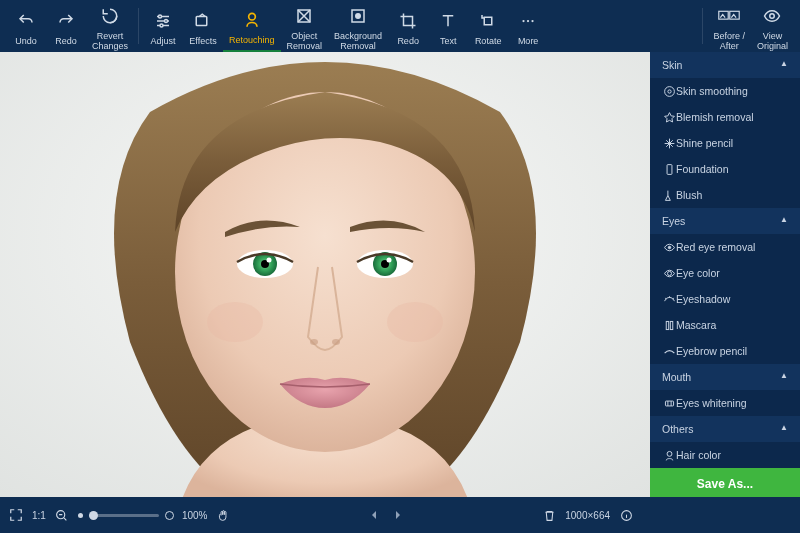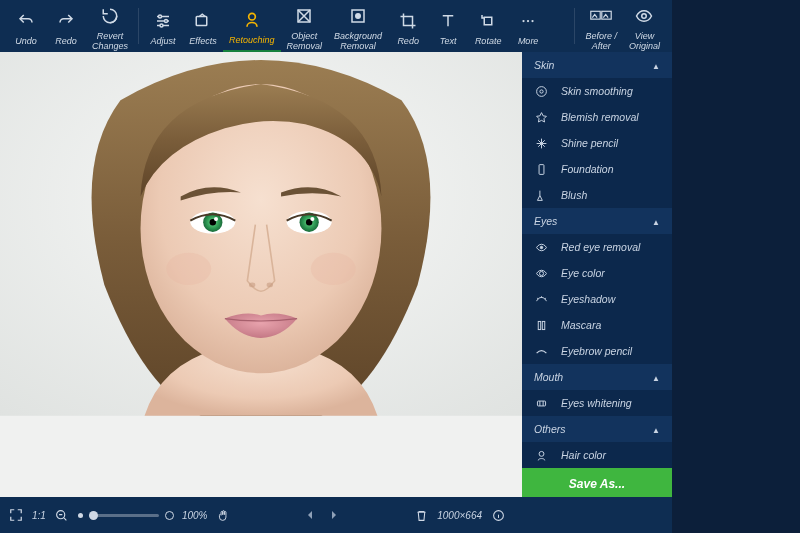--- a/index.html
+++ b/index.html
@@ -1,33 +1,33 @@
 <!DOCTYPE html>
 <html><head>
 <meta charset="utf-8">
 <style>
   * { box-sizing: border-box; margin: 0; padding: 0; }
   html, body { width: 800px; height: 533px; overflow: hidden; font-family: Arial, sans-serif; background: #0c1f3a; }
-  .app { display: flex; flex-direction: column; width: 672px; height: 533px; background: #0c1f3a; font-style: italic; }
+  .app { display: flex; flex-direction: column; width: 800px; height: 533px; background: #0c1f3a; }
   
   .toolbar { display: flex; align-items: flex-start; height: 52px; background: #0e2d52; color: #dfe6ef; padding: 0 6px; }
   .tool { display: flex; flex-direction: column; align-items: center; justify-content: center; padding: 4px 6px 0; height: 52px; cursor: pointer; font-size: 9px; color: #d0dae6; min-width: 40px; text-align: center; line-height: 10px; }
   .tool.active { color: #f5b400; border-bottom: 2px solid #15803d; }
   .tool .icon { height: 22px; display: flex; align-items: center; justify-content: center; margin-bottom: 4px; }
   .sep { width: 1px; background: rgba(255,255,255,0.12); height: 36px; margin: 8px 4px 0; }
   .spacer { flex: 1; }
   
   .middle { flex: 1; display: flex; min-height: 0; }
   .canvas { flex: 1; background: #f0f1f0; position: relative; overflow: hidden; }
   .portrait { position: absolute; inset: 0; }
   
   .panel { width: 150px; background: #0c284c; color: #c9d4e3; display: flex; flex-direction: column; font-size: 10.5px; overflow-y: auto; }
-  .section-header { display: flex; align-items: flex-end; justify-content: space-between; background: #12335d; padding: 7px 12px; font-size: 10.5px; cursor: pointer; }
+  .section-header { display: flex; align-items: flex-start; justify-content: space-between; background: #12335d; padding: 7px 12px; font-size: 10.5px; cursor: pointer; }
   .section-header .chev { font-size: 8px; }
-  .panel-item { display: flex; align-items: center; gap: 13px; padding: 6px 12px; cursor: pointer; }
+  .panel-item { display: flex; align-items: center; gap: 0; padding: 6px 12px; cursor: pointer; }
   .panel-item .picon { width: 14px; height: 14px; display: flex; align-items: center; justify-content: center; flex-shrink: 0; }
   .save-btn { margin-top: auto; background: #3fb63f; color: #fff; text-align: center; padding: 9px 0; font-size: 12px; font-weight: bold; cursor: pointer; }
   
   .bottombar { height: 28px; background: #0e2d52; color: #c9d4e3; display: flex; align-items: center; font-size: 10px; padding: 18px 8px; gap: 8px; }
   .bottombar .group { display: flex; align-items: center; gap: 6px; }
   .zoom-track { width: 70px; height: 3px; background: #5a6f89; border-radius: 2px; position: relative; }
   .zoom-thumb { position: absolute; top: -3px; left: 0; width: 9px; height: 9px; border-radius: 50%; background: #cfd8e5; }
   .bb-icon { width: 16px; height: 16px; display: flex; align-items: center; justify-content: center; cursor: pointer; color: #cfd8e5; }
   svg { display: block; }
 </style>

